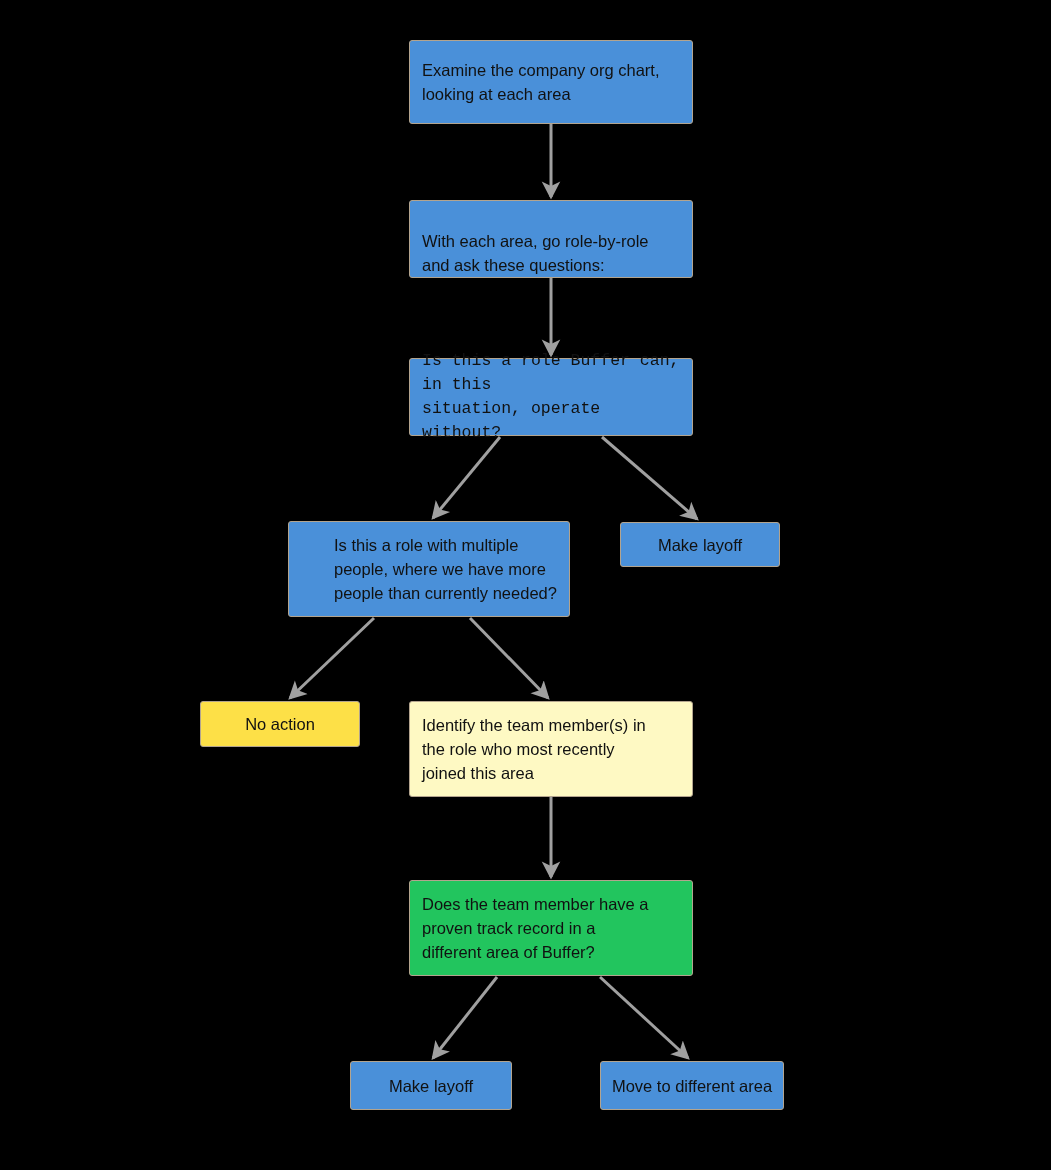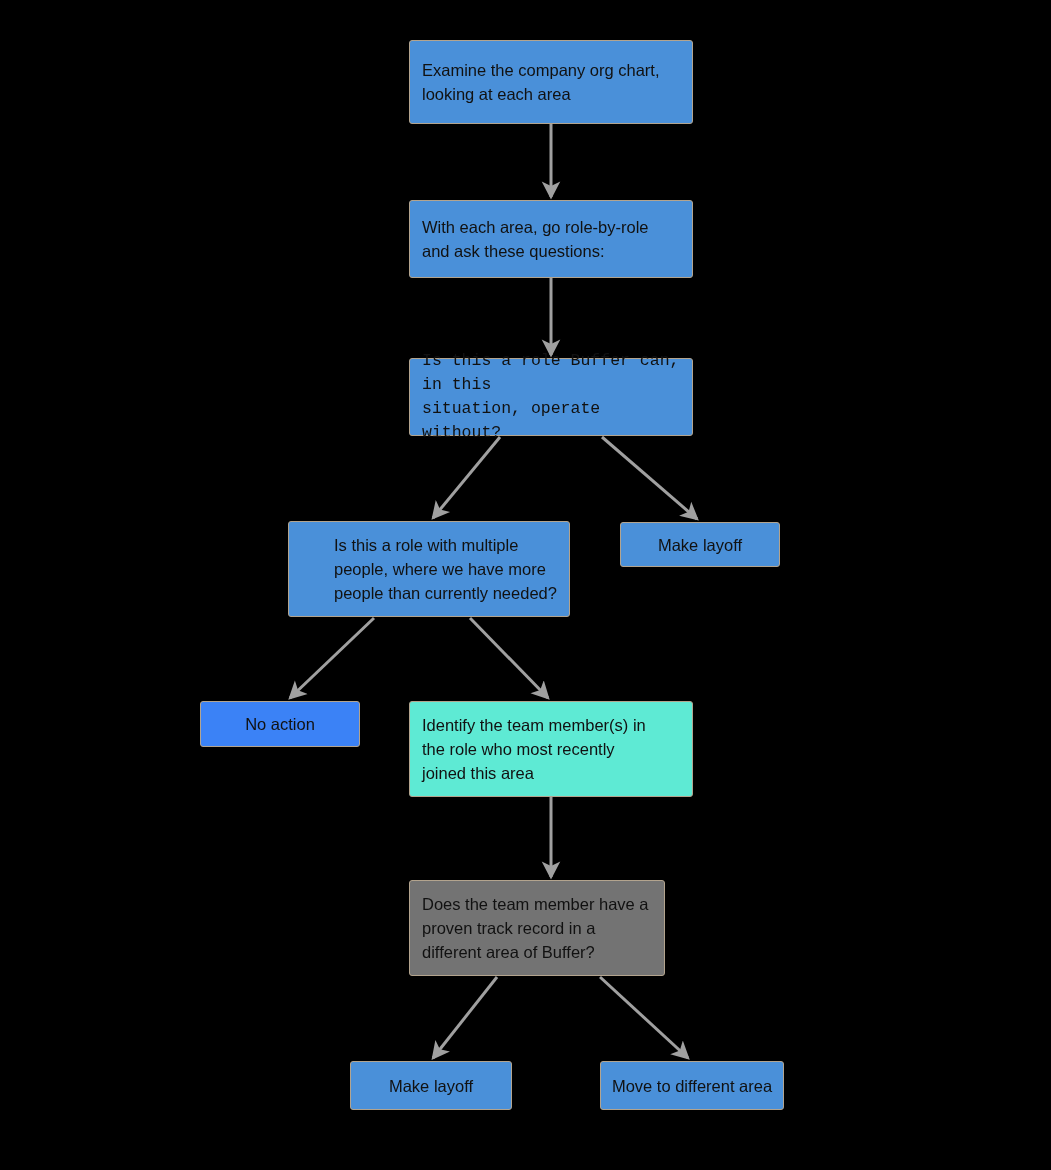--- a/index.html
+++ b/index.html
@@ -79,51 +79,51 @@
         <line x1="497" y1="977" x2="433" y2="1058" stroke="#a0a0a0" stroke-width="3" marker-end="url(#arrowhead)"></line>
         <line x1="600" y1="977" x2="688" y2="1058" stroke="#a0a0a0" stroke-width="3" marker-end="url(#arrowhead)"></line>
       </g>
   </svg>
 
   <div class="node align-left" style="left: 409px; top: 40px; width: 284px; height: 84px; background: rgb(74, 144, 217); border-color: rgb(179, 164, 142); color: rgb(17, 17, 17);">
     <span class="node-label">Examine the company org chart,
 looking at each area</span>
   </div>
 
-  <div class="node align-left" style="left: 409px; top: 200px; width: 284px; height: 78px; background: rgb(74, 144, 217); border-color: rgb(179, 164, 142); color: rgb(17, 17, 17);">
+  <div class="node align-left" style="left: 409px; top: 200px; width: 284px; height: 78px; background: rgb(74, 144, 217); border-color: rgb(179, 164, 142); color: rgb(17, 17, 17); align-items: flex-end;">
     <span class="node-label">With each area, go role-by-role
 and ask these questions:</span>
   </div>
 
   <div class="node align-left" style="left: 409px; top: 358px; width: 284px; height: 78px; background: rgb(74, 144, 217); border-color: rgb(179, 164, 142); color: rgb(17, 17, 17); font-family: Liberation Mono, monospace;">
     <span class="node-label">Is this a role Buffer can, in this
 situation, operate without?</span>
   </div>
 
   <div class="node align-left" style="left: 288px; top: 521px; width: 282px; height: 96px; background: rgb(74, 144, 217); border-color: rgb(179, 164, 142); color: rgb(17, 17, 17); padding-left: 45px;">
     <span class="node-label">Is this a role with multiple
 people, where we have more
 people than currently needed?</span>
   </div>
 
   <div class="node align-center" style="left: 620px; top: 522px; width: 160px; height: 45px; background: rgb(74, 144, 217); border-color: rgb(179, 164, 142); color: rgb(17, 17, 17);">
     <span class="node-label">Make layoff</span>
   </div>
 
-  <div class="node align-center" style="left: 200px; top: 701px; width: 160px; height: 46px; background: #3b82f6; border-color: rgb(179, 164, 142); color: rgb(17, 17, 17);">
+  <div class="node align-center" style="left: 200px; top: 701px; width: 160px; height: 46px; background: #fde047; border-color: rgb(179, 164, 142); color: rgb(17, 17, 17);">
     <span class="node-label">No action</span>
   </div>
 
-  <div class="node align-left" style="left: 409px; top: 701px; width: 284px; height: 96px; background: #5eead4; border-color: rgb(179, 164, 142); color: rgb(17, 17, 17);">
+  <div class="node align-left" style="left: 409px; top: 701px; width: 284px; height: 96px; background: #fef9c3; border-color: rgb(179, 164, 142); color: rgb(17, 17, 17);">
     <span class="node-label">Identify the team member(s) in
 the role who most recently
 joined this area</span>
   </div>
 
-  <div class="node align-left" style="left: 409px; top: 880px; width: 256px; height: 96px; background: #737373; border-color: rgb(179, 164, 142); color: rgb(17, 17, 17);">
+  <div class="node align-left" style="left: 409px; top: 880px; width: 284px; height: 96px; background: #22c55e; border-color: rgb(179, 164, 142); color: rgb(17, 17, 17);">
     <span class="node-label">Does the team member have a
 proven track record in a
 different area of Buffer?</span>
   </div>
 
   <div class="node align-center" style="left: 350px; top: 1061px; width: 162px; height: 49px; background: rgb(74, 144, 217); border-color: rgb(179, 164, 142); color: rgb(17, 17, 17);">
     <span class="node-label">Make layoff</span>
   </div>
 
   <div class="node align-center" style="left: 600px; top: 1061px; width: 184px; height: 49px; background: rgb(74, 144, 217); border-color: rgb(179, 164, 142); color: rgb(17, 17, 17);">

